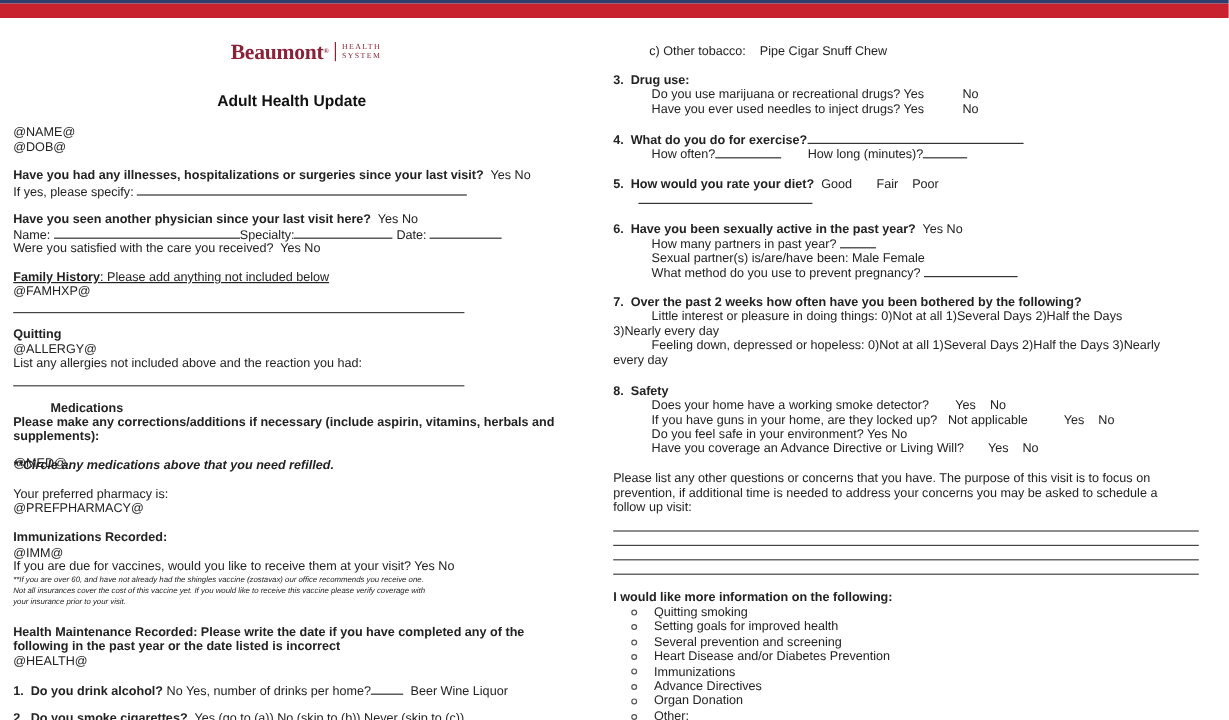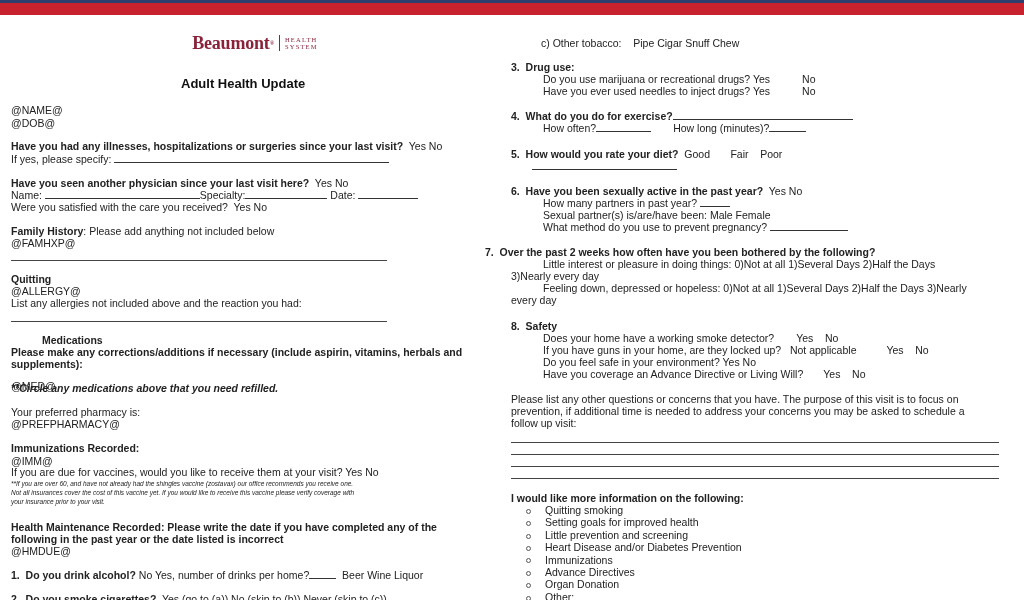--- a/index.html
+++ b/index.html
@@ -56,21 +56,21 @@
   <div class="abs" style="left:11px; top:177px;">
     <span class="b">Have you seen another physician since your last visit here?</span>&nbsp; <span>Yes  No</span>
   </div>
   <div class="abs" style="left:11px; top:189px;">
     <span>Name:</span> <span class="blank" style="width:155px;"></span><span>Specialty:</span><span class="blank" style="width:82px;"></span> <span>Date:</span> <span class="blank" style="width:60px;"></span>
   </div>
   <div class="abs" style="left:11px; top:201px;">
     <span>Were you satisfied with the care you received?</span>&nbsp; <span>Yes  No</span>
   </div>
 
-  <div class="abs" style="left:11px; top:225px;">
+  <div class="abs" style="left:11px; top:225px;text-decoration:underline;">
     <span class="b">Family History</span><span>:  Please add anything not included below</span>
   </div>
   <div class="abs" style="left:11px; top:237px;">@FAMHXP@</div>
   <div class="line" style="left:11px; top:260px; width:376px;"></div>
 
   <div class="abs b" style="left:11px; top:273px;">Quitting</div>
   <div class="abs" style="left:11px; top:285px;">@ALLERGY@</div>
   <div class="abs" style="left:11px; top:297px;">List any allergies not included above and the reaction you had:</div>
   <div class="line" style="left:11px; top:321px; width:376px;"></div>
 
@@ -85,21 +85,21 @@
 
   <div class="abs b" style="left:11px; top:442px;">Immunizations Recorded:</div>
   <div class="abs" style="left:11px; top:455px;">@IMM@</div>
   <div class="abs" style="left:11px; top:466px;">If you are due for vaccines,  would you like to receive them at your visit?  Yes  No</div>
   <div class="abs tiny" style="left:11px; top:479px;">**If you are over 60, and have not already had the shingles vaccine (zostavax) our office recommends you receive one.</div>
   <div class="abs tiny" style="left:11px; top:488px;">Not all insurances cover the cost of this vaccine yet.  If you would like to receive this vaccine please verify coverage with</div>
   <div class="abs tiny" style="left:11px; top:497px;">your insurance prior to your visit.</div>
 
   <div class="abs b" style="left:11px; top:521px;">Health Maintenance Recorded:  Please write the date if you have completed any of the</div>
   <div class="abs b" style="left:11px; top:533px;">following in the past year or the date listed is incorrect</div>
-  <div class="abs" style="left:11px; top:545px;">@HMDUE@</div>
+  <div class="abs" style="left:11px; top:545px;">@HEALTH@</div>
 
   <div class="abs" style="left:11px; top:569px;">
     <span class="b">1.</span>&nbsp; <span class="b">Do you drink alcohol?</span> <span>No    Yes, number of drinks per home?</span><span class="blank" style="width:27px;"></span>&nbsp; <span>Beer  Wine  Liquor</span>
   </div>
   <div class="abs" style="left:11px; top:593px;">
     <span class="b">2.</span>&nbsp; <span class="b">Do you smoke cigarettes?</span>&nbsp; <span>Yes (go to (a))          No (skip to (b))          Never (skip to (c))</span>
   </div>
 </div>
 
 <div>
@@ -135,21 +135,21 @@
     <span class="b">6.</span>&nbsp; <span class="b">Have you been sexually active in the past year?</span>&nbsp; <span>Yes  No</span>
   </div>
   <div class="abs" style="left:543px; top:197px;">
     <span>How many partners in past year?</span> <span class="blank" style="width:30px;"></span>
   </div>
   <div class="abs" style="left:543px; top:209px;">Sexual partner(s) is/are/have been:   Male   Female</div>
   <div class="abs" style="left:543px; top:221px;">
     <span>What method do you use to prevent pregnancy?</span> <span class="blank" style="width:78px;"></span>
   </div>
 
-  <div class="abs b" style="left:485px; top:246px;">
+  <div class="abs b" style="left:511px; top:246px;">
     <span>7.</span>&nbsp; <span>Over the past 2 weeks how often have you been bothered by the following?</span>
   </div>
   <div class="abs" style="left:543px; top:258px;">Little interest or pleasure in doing things: 0)Not at all  1)Several Days  2)Half the Days</div>
   <div class="abs" style="left:511px; top:270px;">3)Nearly every day</div>
   <div class="abs" style="left:543px; top:282px;">Feeling down, depressed or hopeless: 0)Not at all  1)Several Days  2)Half the Days  3)Nearly</div>
   <div class="abs" style="left:511px; top:294px;">every day</div>
 
   <div class="abs b" style="left:511px; top:320px;">
     <span>8.</span>&nbsp; <span>Safety</span>
   </div>
@@ -169,20 +169,20 @@
   <div class="abs" style="left:511px; top:417px;">follow up visit:</div>
   <div class="line" style="left:511px; top:442px; width:488px;"></div>
   <div class="line" style="left:511px; top:454px; width:488px;"></div>
   <div class="line" style="left:511px; top:466px; width:488px;"></div>
   <div class="line" style="left:511px; top:478px; width:488px;"></div>
 
   <div class="abs b" style="left:511px; top:492px;">I would like more information on the following:</div>
   <div id="more-info-list">
       <div class="abs" style="left: 526px; top: 504px;"><span class="bullet"></span><span>Quitting smoking</span></div>
       <div class="abs" style="left: 526px; top: 516.4px;"><span class="bullet"></span><span>Setting goals for improved health</span></div>
-      <div class="abs" style="left: 526px; top: 528.8px;"><span class="bullet"></span><span>Little prevention and screening</span></div>
+      <div class="abs" style="left: 526px; top: 528.8px;"><span class="bullet"></span><span>Several prevention and screening</span></div>
       <div class="abs" style="left: 526px; top: 541.2px;"><span class="bullet"></span><span>Heart Disease and/or Diabetes Prevention</span></div>
       <div class="abs" style="left: 526px; top: 553.6px;"><span class="bullet"></span><span>Immunizations</span></div>
       <div class="abs" style="left: 526px; top: 566px;"><span class="bullet"></span><span>Advance Directives</span></div>
       <div class="abs" style="left: 526px; top: 578.4px;"><span class="bullet"></span><span>Organ Donation</span></div>
       <div class="abs" style="left: 526px; top: 590.8px;"><span class="bullet"></span><span>Other:</span></div>
     </div>
 </div>
 
 </body></html>

